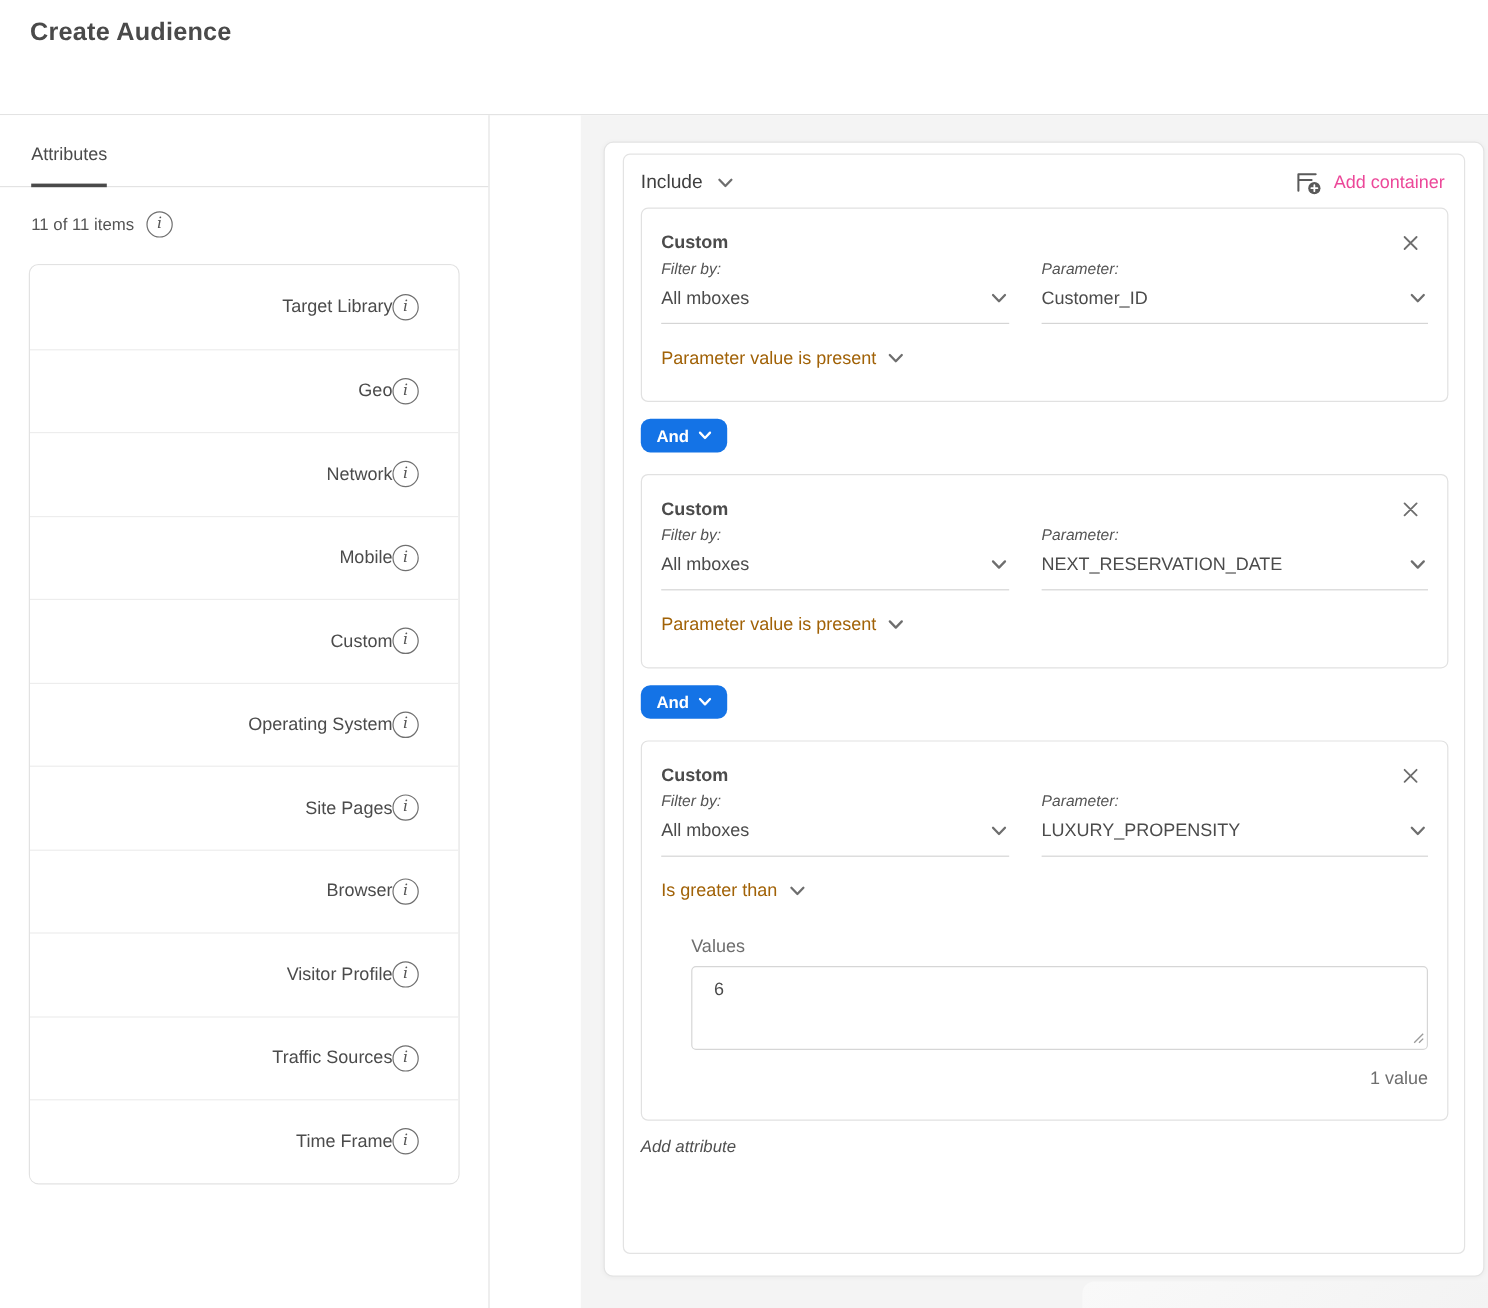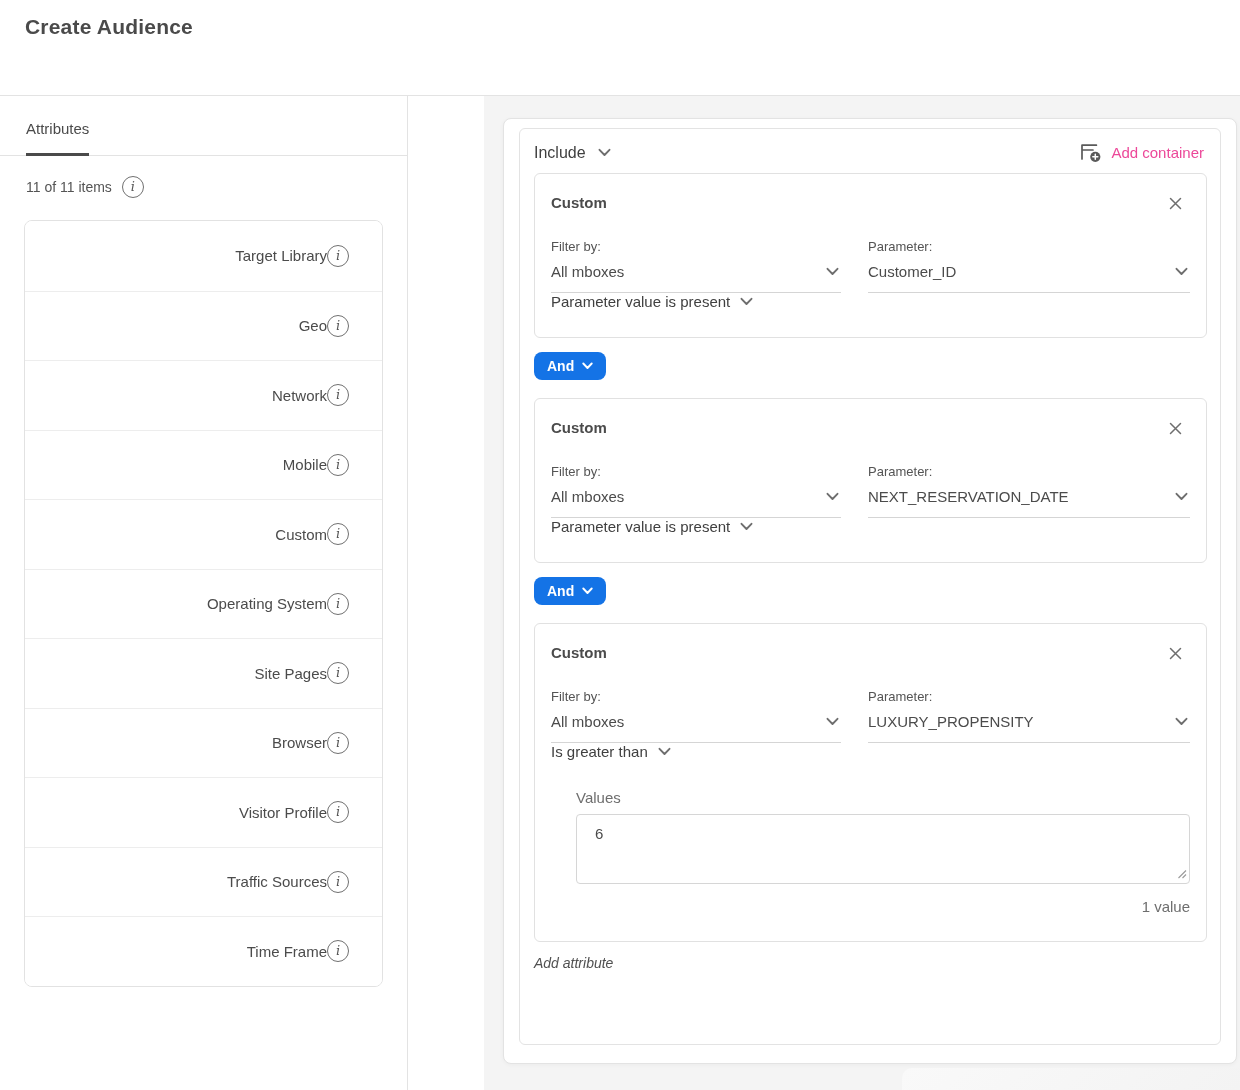--- a/index.html
+++ b/index.html
@@ -111,32 +111,33 @@
     padding:20px 16px 26px 16px;
   }
   .card-title-row {
     display:flex; align-items:flex-start; justify-content:space-between;
   }
   .card-title { font-size:15px; font-weight:700; color:#4b4b4b; }
   .close-btn { color:#6e6e6e; cursor:pointer; padding:2px 6px; margin-right:2px; }
   .field-grid { display:flex; }
   .col-left { width:290px; margin-right:27px; }
   .col-right { flex:1; }
-  .field-label { margin-top:23px; font-size:13px; color:#545454; }
+  .field-label { font-size:13px; color:#545454;font-style:italic; }
   .select-underline {
     margin-top:9px;
     display:flex; align-items:center; justify-content:space-between;
     padding:0 2px 12px 0;
     border-bottom:1px solid #d5d5d5;
     font-size:15px; color:#4b4b4b;
     cursor:pointer;
   }
   .operator-row {
+    margin-top:20px;
     display:inline-flex; align-items:center; gap:10px;
-    font-size:15px; color:#404040; cursor:pointer;
+    font-size:15px; color:#a16207; cursor:pointer;
   }
   .values-block { margin-top:28px;padding-left:25px; }
   .values-label { font-size:15px; color:#6e6e6e; }
   .values-area-wrap { position:relative; margin-top:8px; }
   .values-area {
     width:100%; height:70px;
     border:1px solid #d6d6d6; border-radius:4px;
     resize:none; outline:none;
     font-family:"Liberation Sans", sans-serif;
     font-size:15px; color:#4b4b4b;

